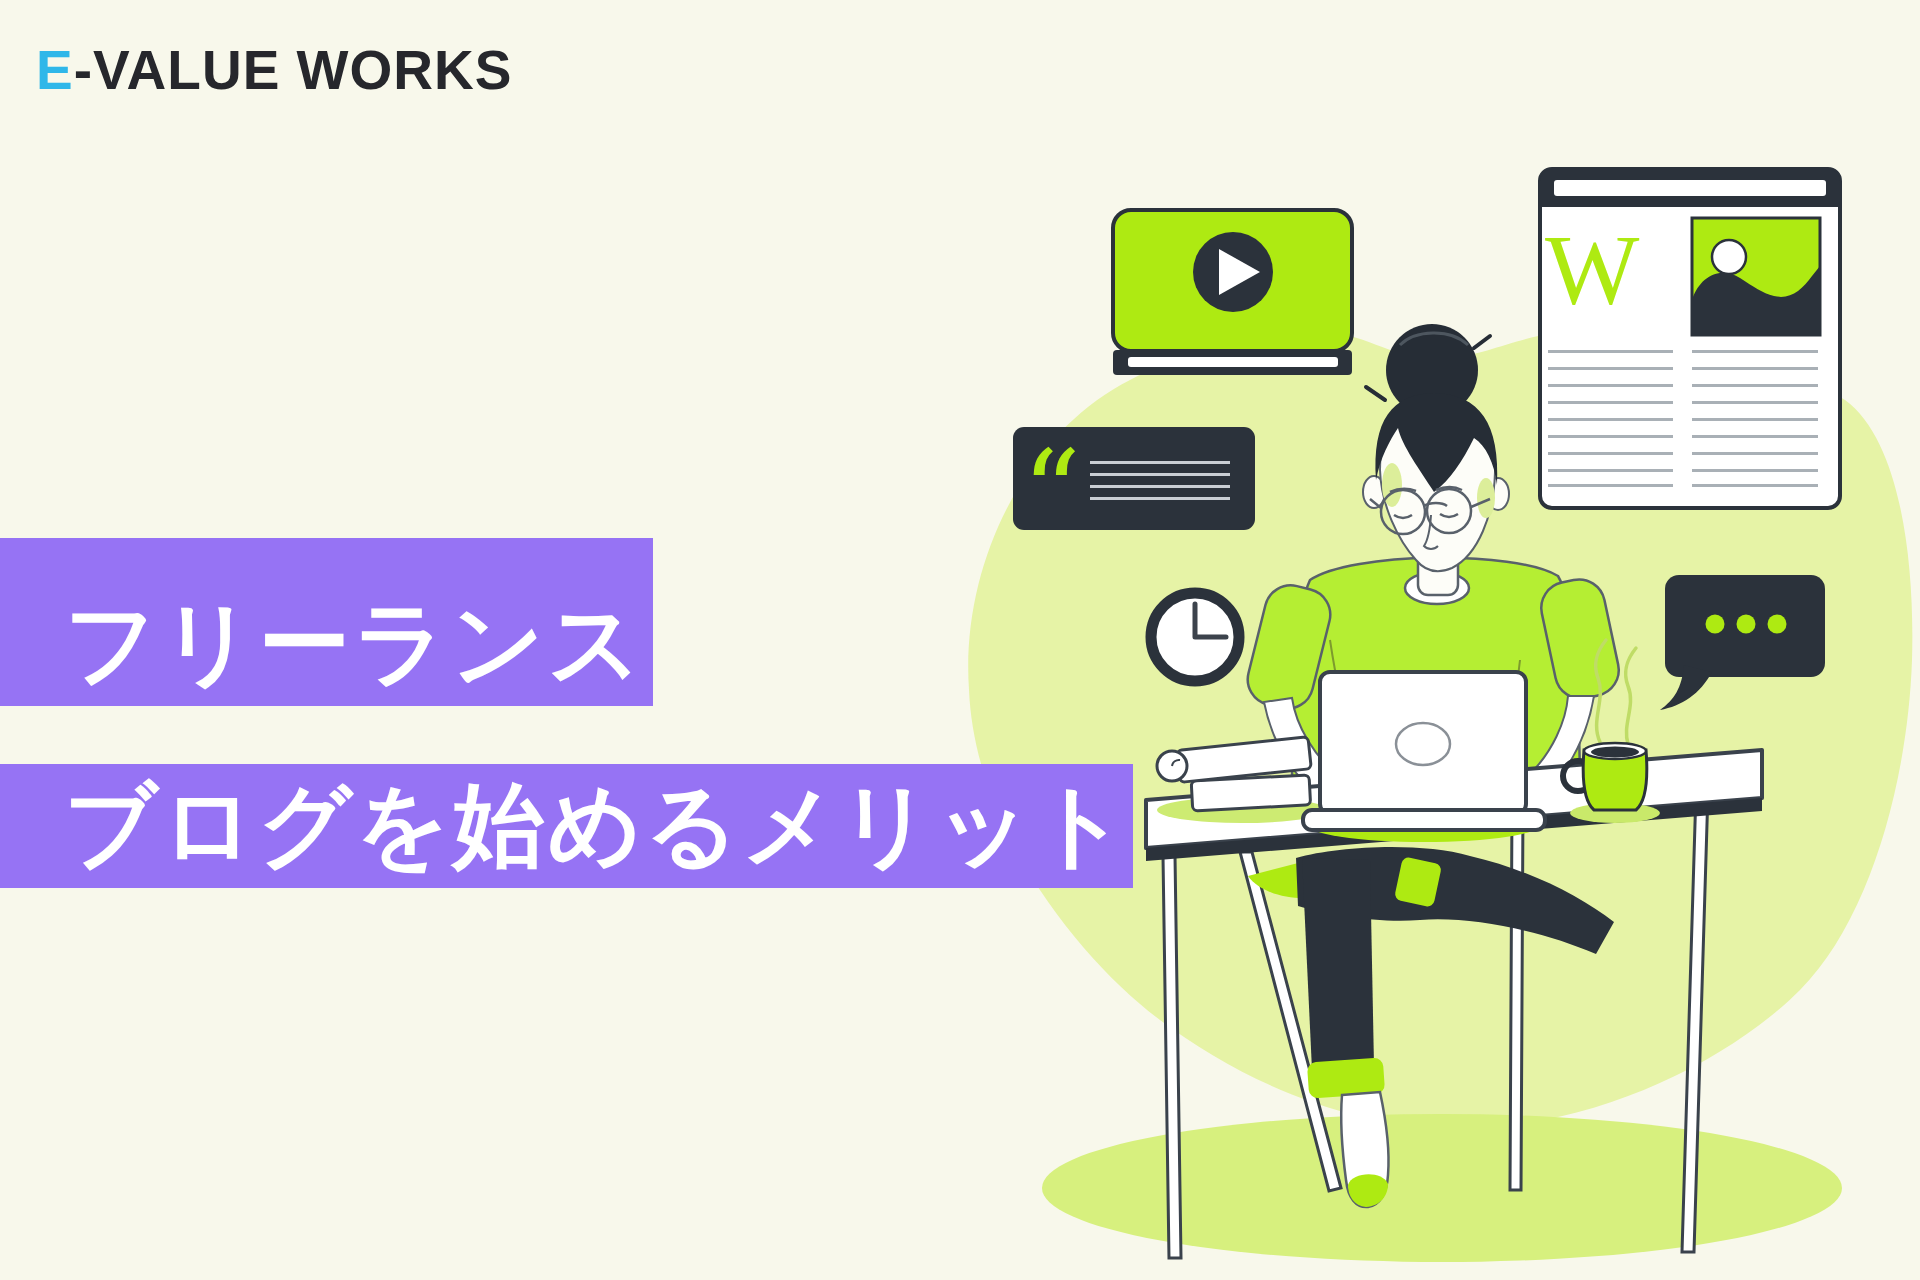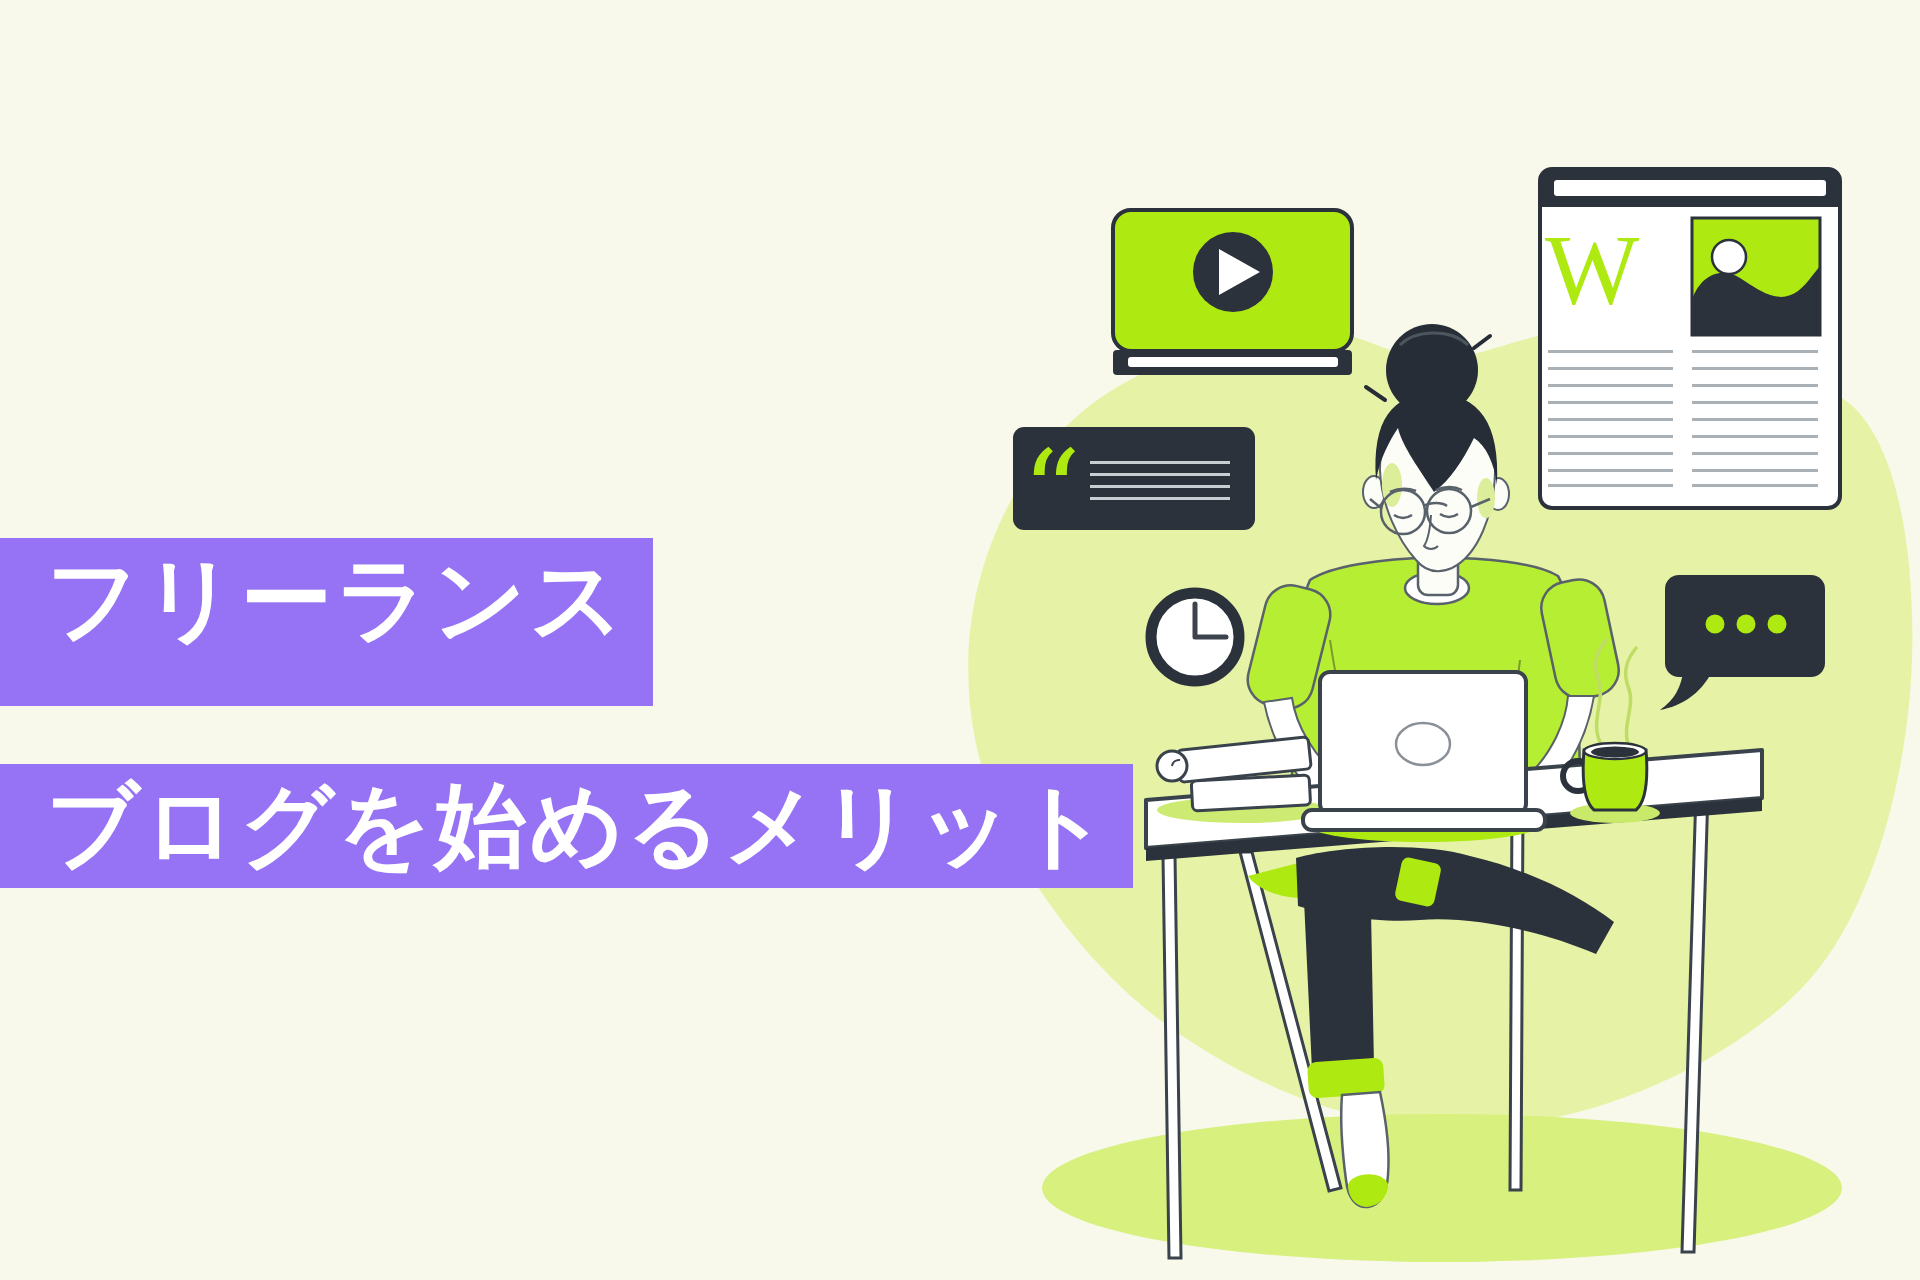--- a/index.html
+++ b/index.html
@@ -10,23 +10,23 @@
   }
   .illustration{position:absolute;left:0;top:0;z-index:1;}
   .logo{
     position:absolute;left:36px;top:38px;z-index:3;
     font-size:55px;font-weight:800;letter-spacing:1px;color:#26272c;
     white-space:nowrap;
   }
   .logo .accent{color:#2fb7e9;}
   .banner{
     position:absolute;left:0;z-index:2;background:#9673f4;
-    display:flex;align-items:flex-start;
+    display:flex;align-items:flex-end;
     color:#ffffff;font-weight:bold;font-size:92px;letter-spacing:3px;
-    padding-left:46px;box-sizing:border-box;white-space:nowrap;overflow:hidden;
+    padding-left:64px;box-sizing:border-box;white-space:nowrap;overflow:hidden;
   }
   .banner-1{top:538px;width:653px;height:168px;}
   .banner-2{top:764px;width:1133px;height:124px;}
 </style>
 </head>
 <body>
 
 <div class="canvas">
 
   <svg class="illustration" width="1920" height="1280" viewBox="0 0 1920 1280">
@@ -209,20 +209,23 @@
         <path d="M1628 744 C1622 724,1636 706,1628 686 C1622 670,1628 658,1636 648"></path>
       </g>
       <ellipse cx="1615" cy="813" rx="45" ry="10" fill="#c9e96a"></ellipse>
       <circle cx="1578" cy="776" r="15" fill="none" stroke="#2b323b" stroke-width="6"></circle>
       <path d="M1584 750 L1646 750 C1649 788,1643 804,1636 810 L1594 810 C1587 804,1581 788,1584 750 Z" fill="#aeea12" stroke="#2b323b" stroke-width="3"></path>
       <ellipse cx="1615" cy="751" rx="31" ry="8" fill="#ffffff" stroke="#2b323b" stroke-width="2.5"></ellipse>
       <ellipse cx="1615" cy="752" rx="24" ry="5.5" fill="#2b323b"></ellipse>
     </g>
   </svg>
 
+  <div class="logo">
+    <span class="accent">E</span><span>-VALUE WORKS</span>
+  </div>
 
   <div class="banner banner-1">
     <span>フリーランス</span>
   </div>
   <div class="banner banner-2">
     <span>ブログを始めるメリット</span>
   </div>
 
 </div>
 

